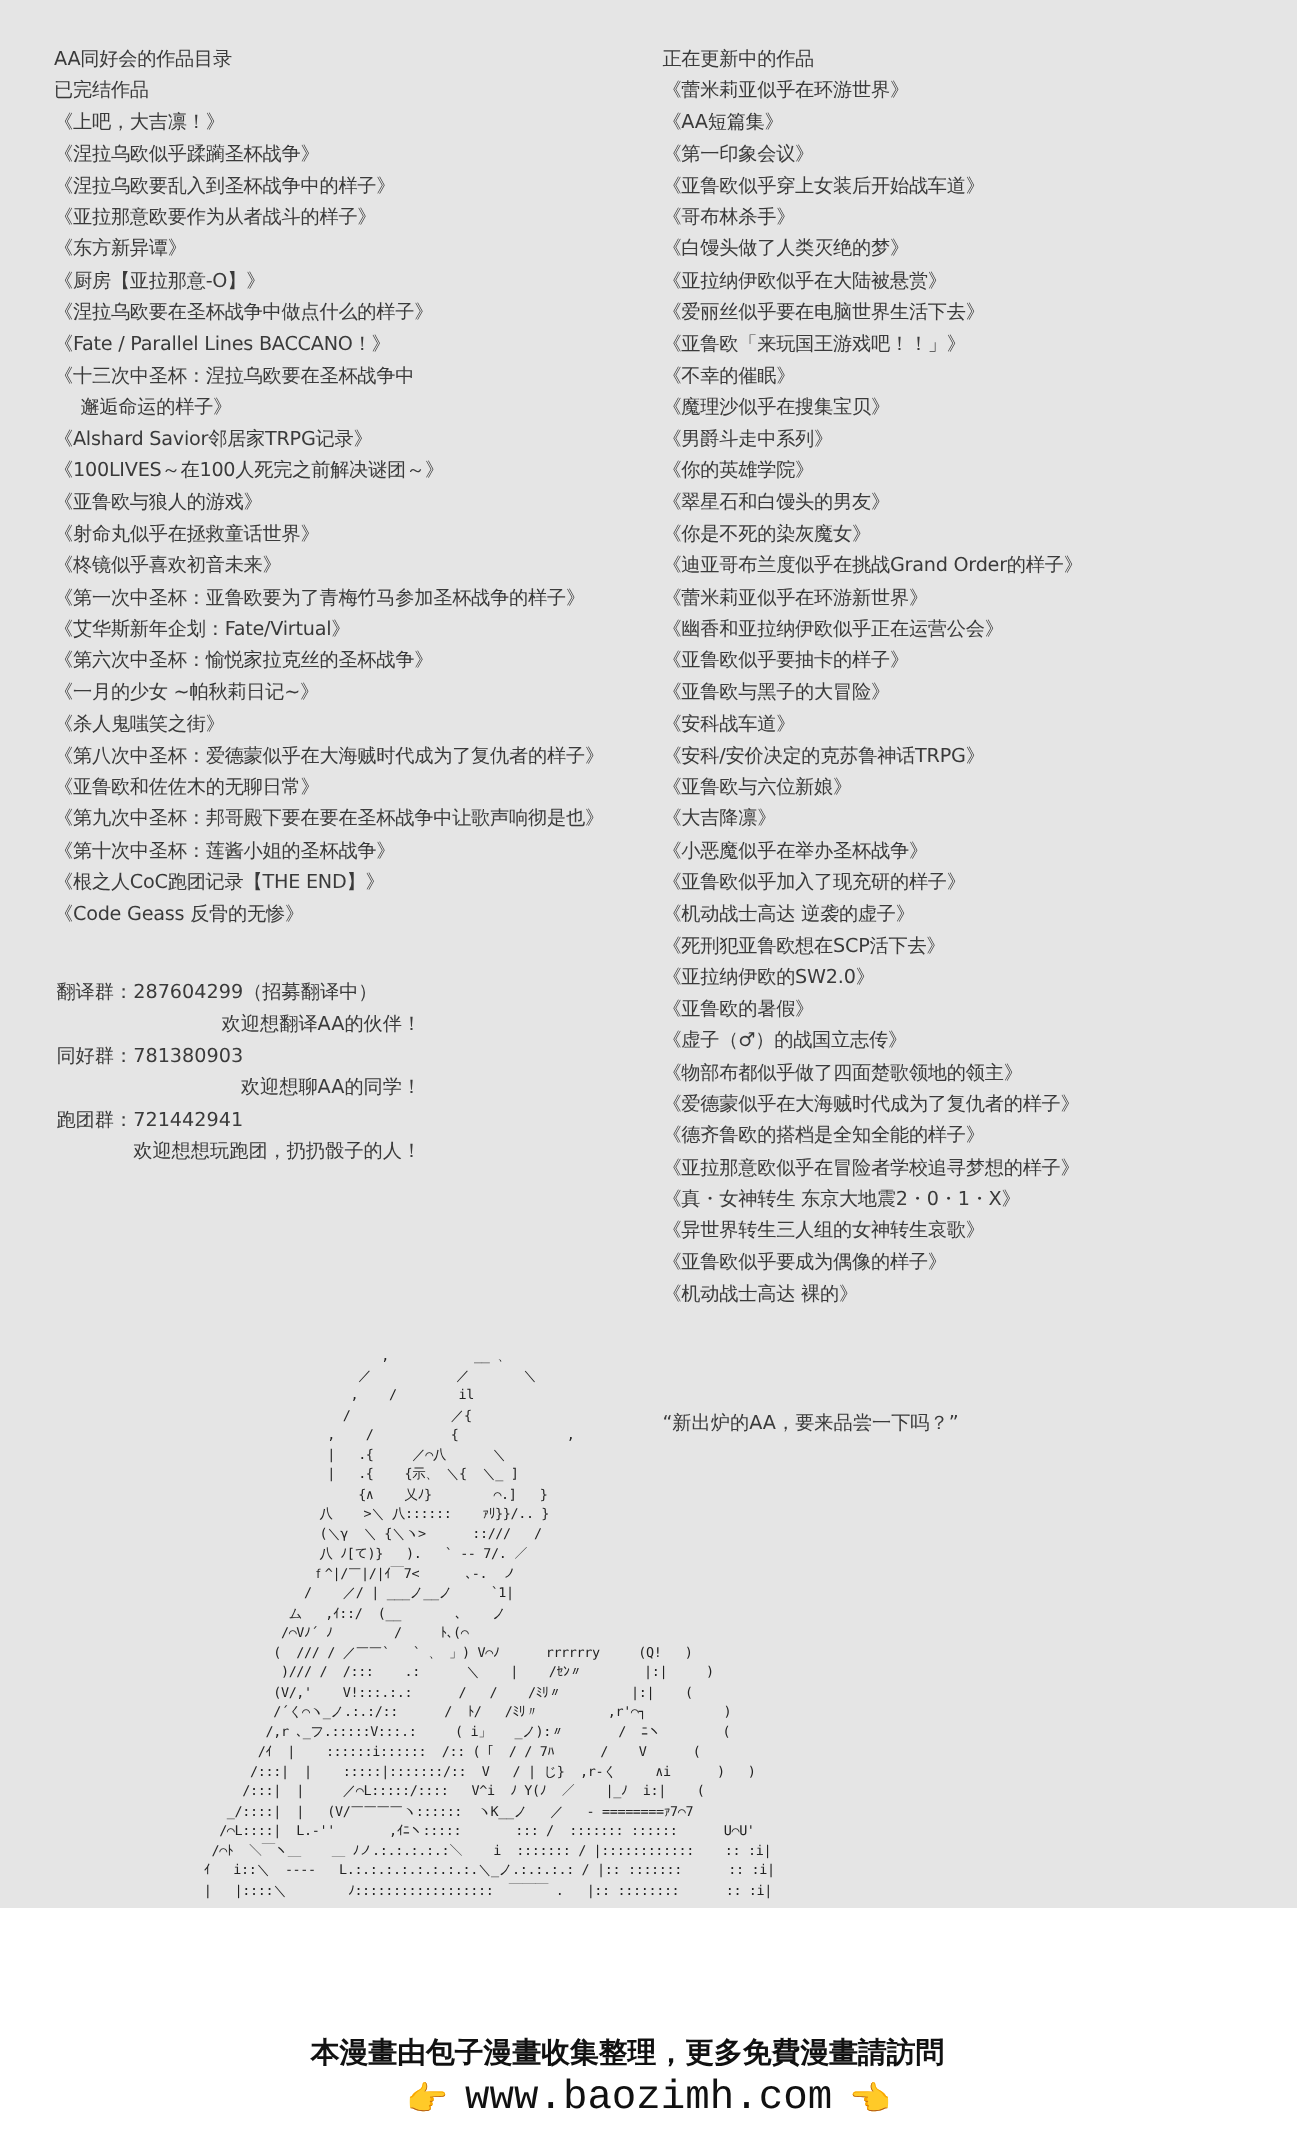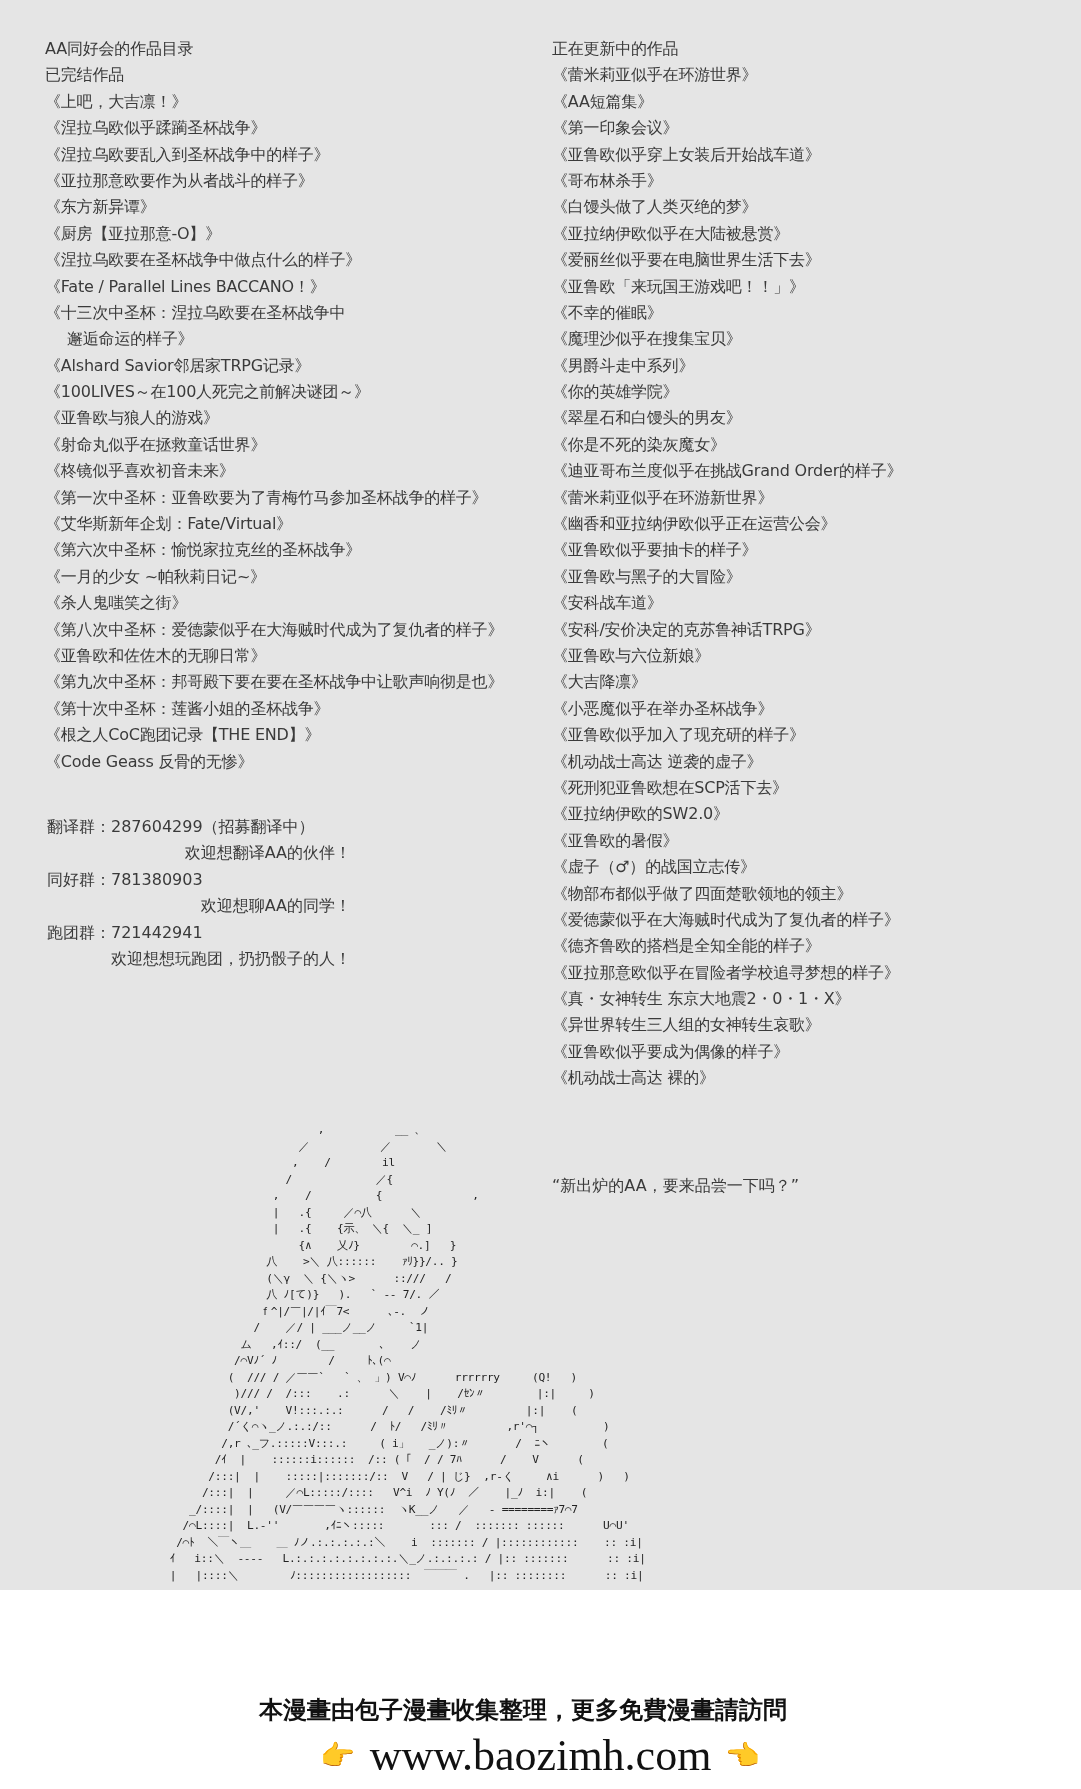--- a/index.html
+++ b/index.html
@@ -17,21 +17,21 @@
   .contact-sub { padding-left: 66px; white-space: nowrap; height: 26.4px; }
   .aa { position: absolute; left: 128px; top: 1106px; font-family: "DejaVu Sans Mono", "Liberation Mono", monospace;
         font-size: 11.2px; line-height: 16.5px; white-space: pre; color: #222; margin: 16px; letter-spacing: -0.3px; }
   .quote { position: absolute; left: 552px; top: 1176px; font-size: 16px; white-space: nowrap; }
   .footer { position: absolute; left: 0; top: 1590px; width: 1081px; height: 199px; background: #ffffff; }
   .brand { position: absolute; left: 433px; top: 14px; display: flex; align-items: center; }
   .logo { width: 70px; height: 70px; border-radius: 12px; background: #ffd400; position: relative; overflow: hidden; }
   .brand-name { font-size: 36px; font-weight: bold; color: #111; margin-left: 10px; letter-spacing: 2px; }
   .tagline { position: absolute; left: 0; width: 1046px; top: 104px; text-align: center; font-size: 24px; font-weight: bold; color: #111; }
   .url-row { position: absolute; left: 0; width: 1081px; top: 140px; display: flex; justify-content: center; align-items: center; gap: 14px; }
-  .url { font-size: 44px; color: #111; font-family: Liberation Serif, serif; }
+  .url { font-size: 34px; color: #111; font-family: Liberation Mono, monospace; }
   .hand { font-size: 28px; color: #f5b400; line-height: 1; }
 </style>
 </head>
 <body>
 
 <div class="page">
 
   <div class="col col-left">
     <div class="line">AA同好会的作品目录</div>
     <div class="line">已完结作品</div>

